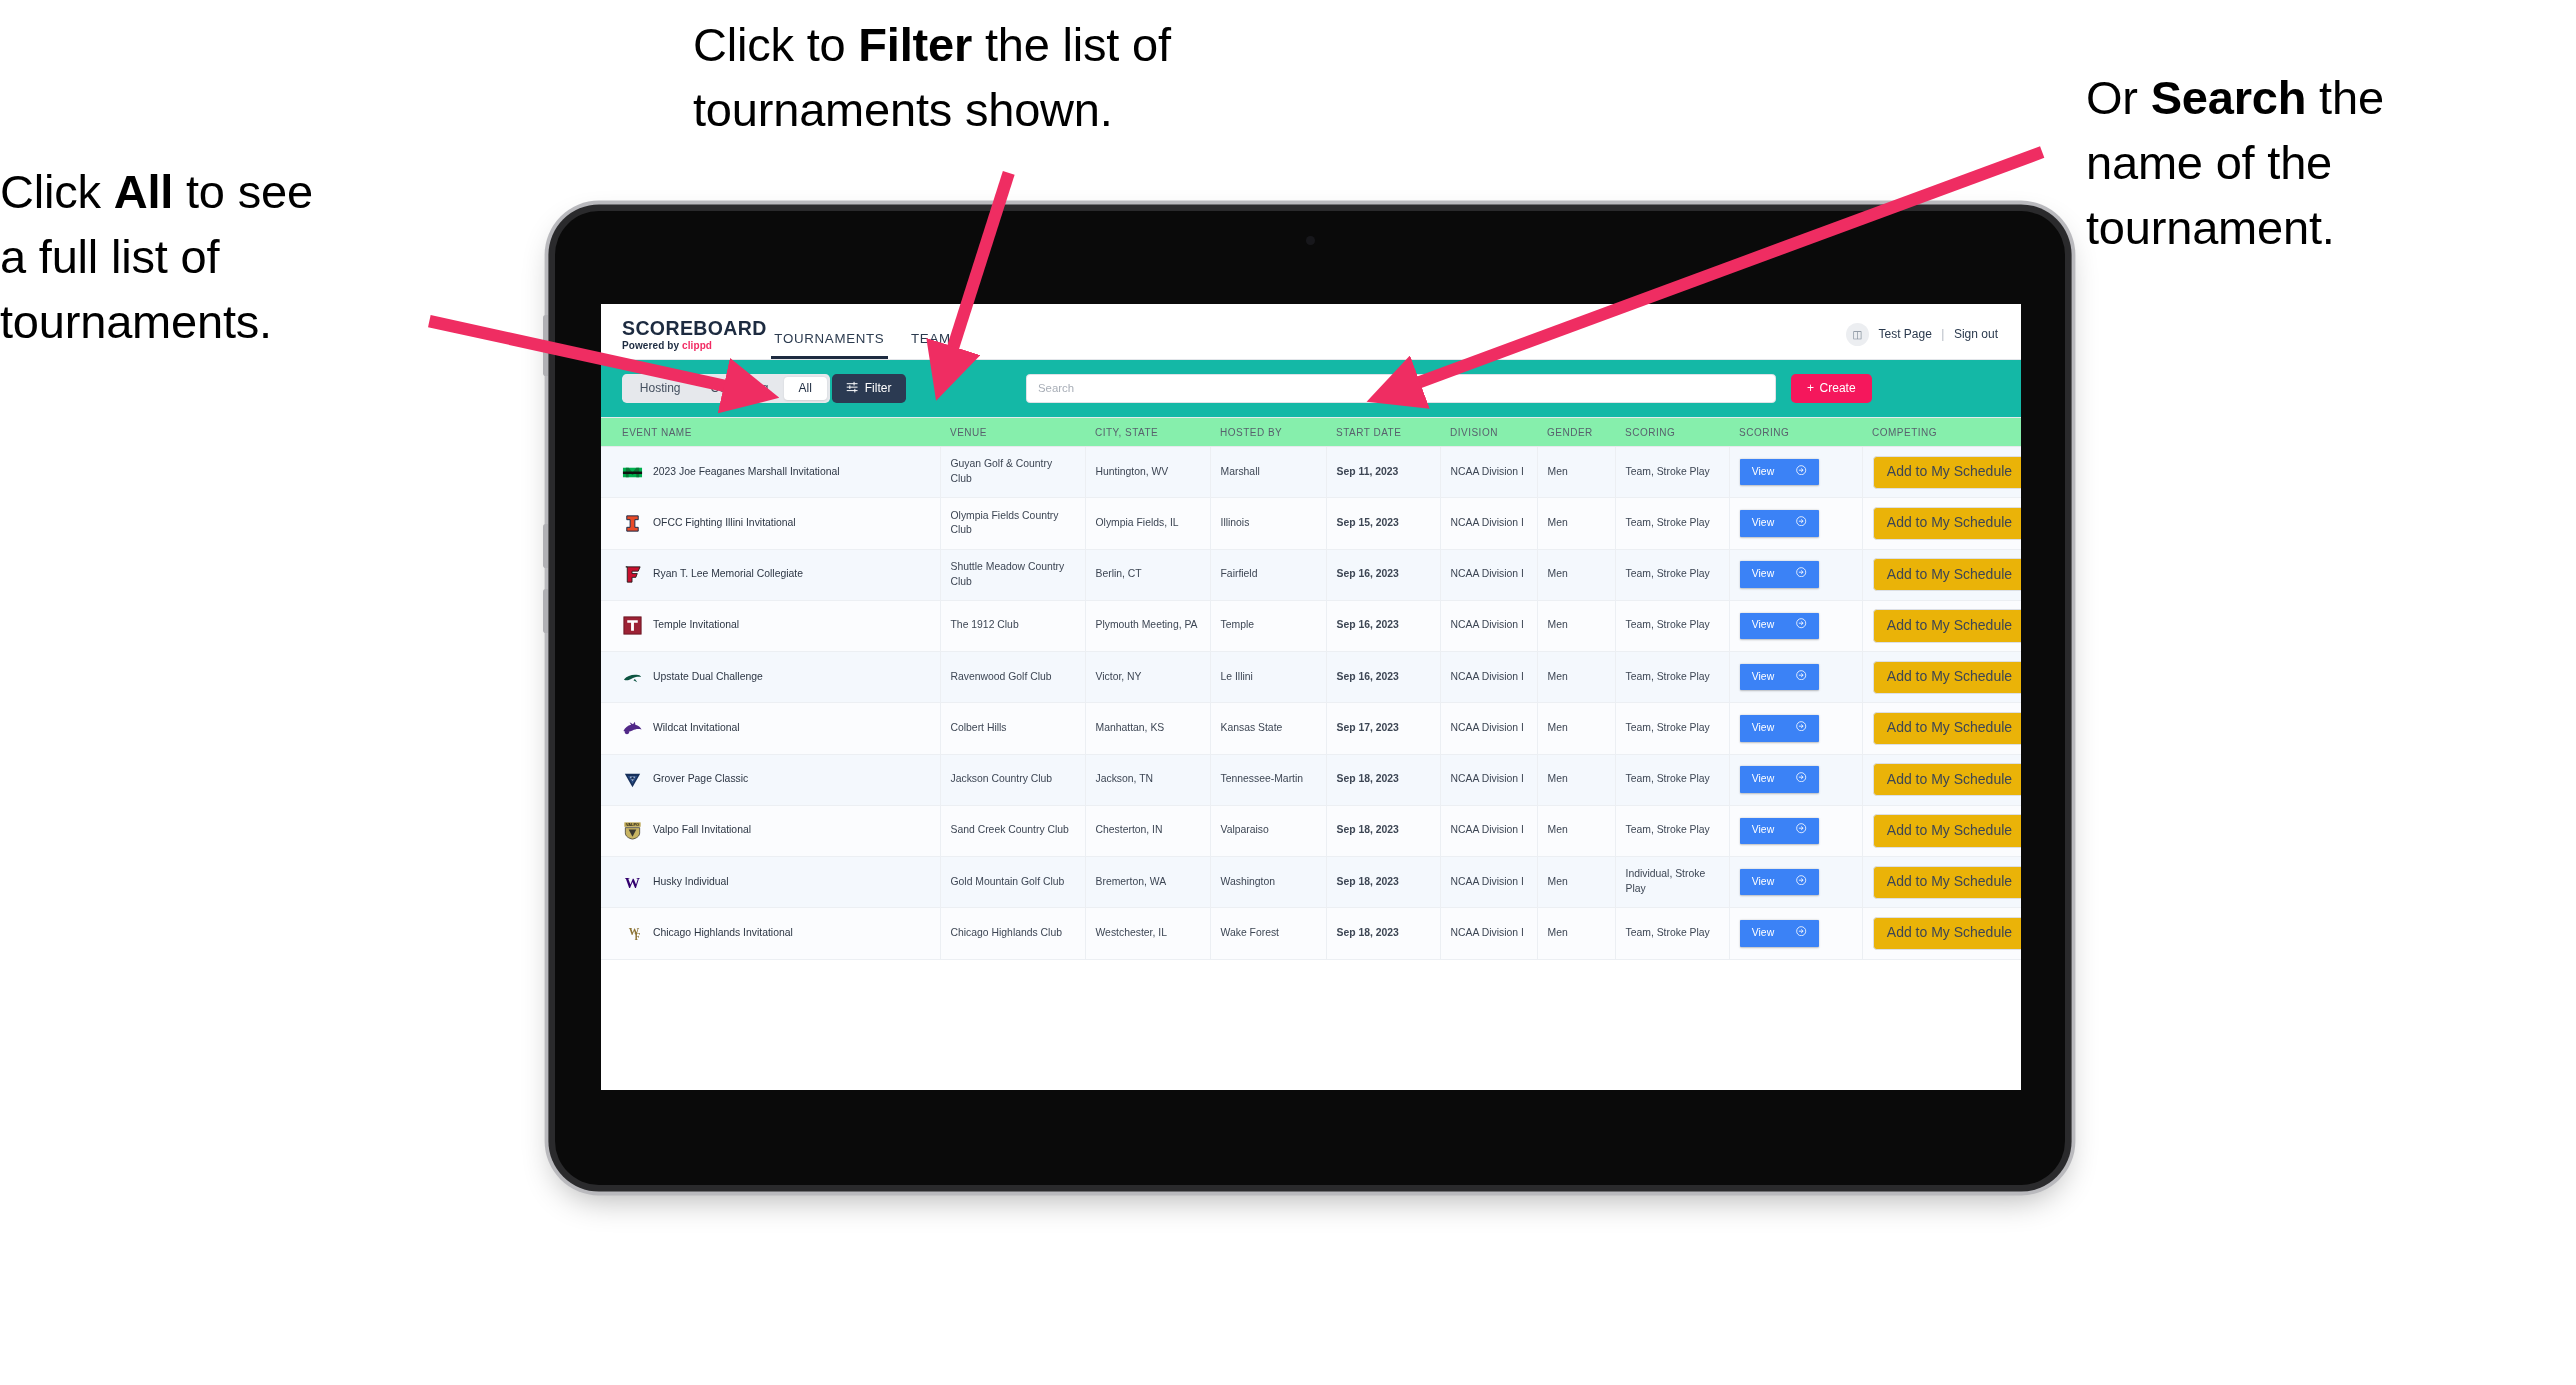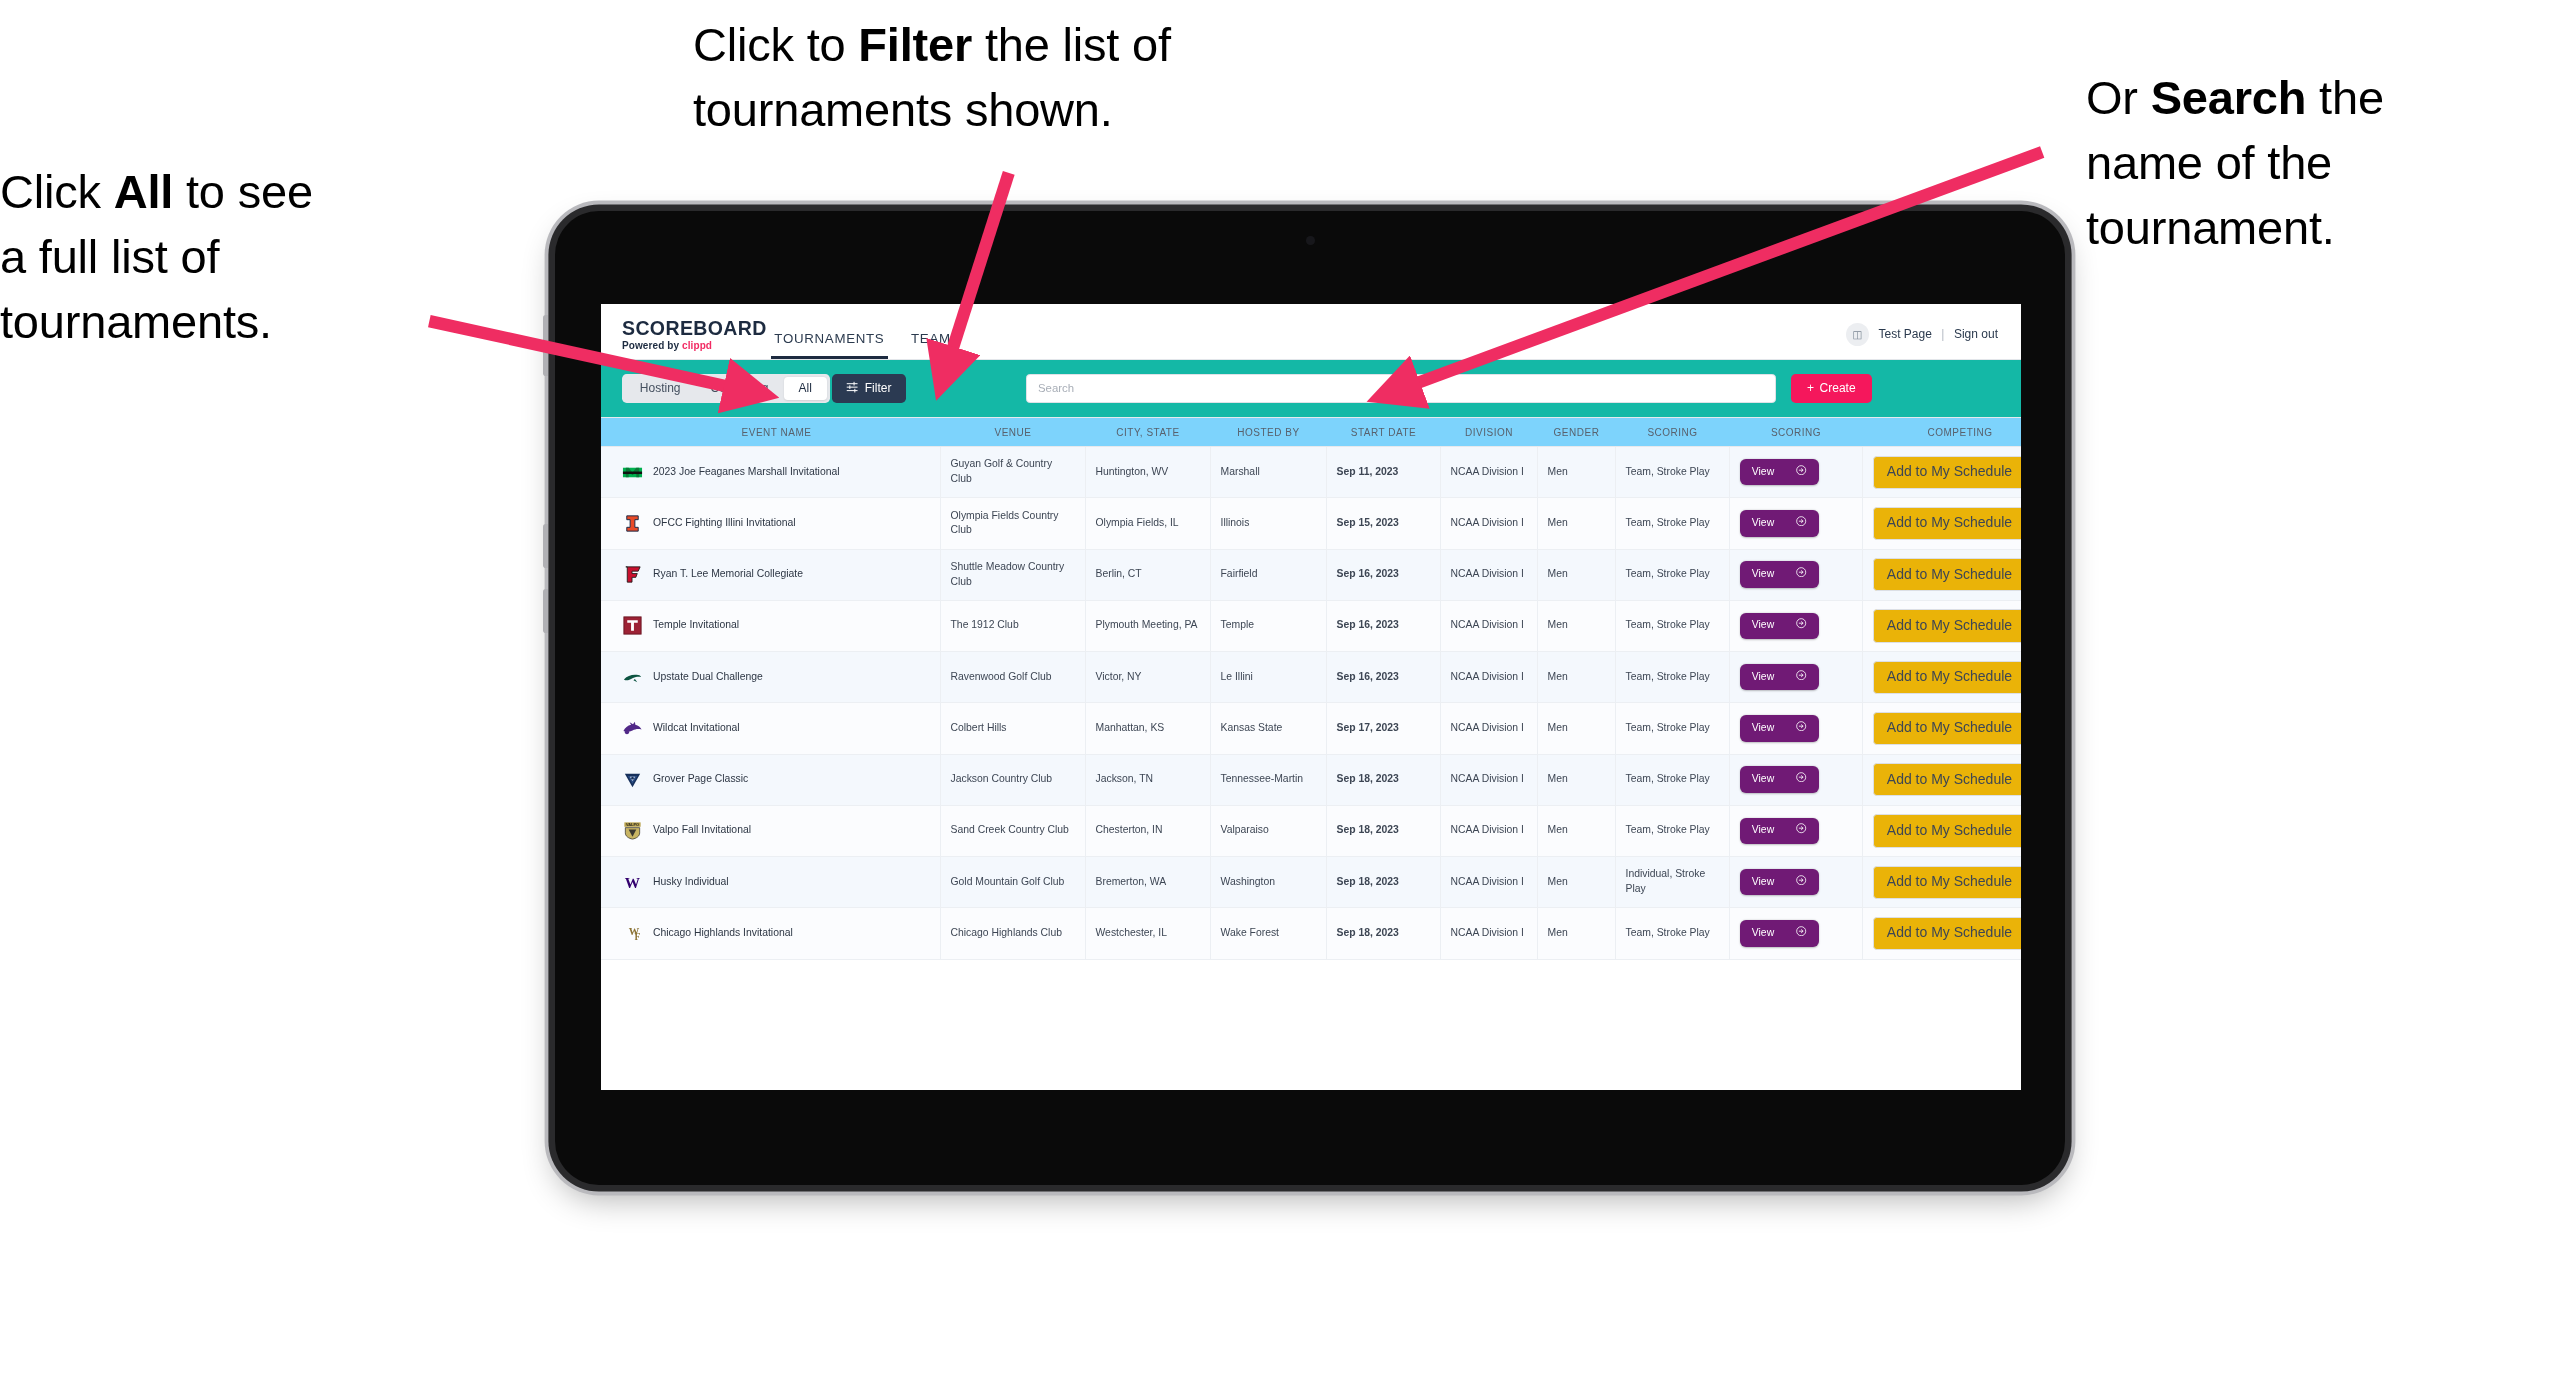--- a/index.html
+++ b/index.html
@@ -218,26 +218,26 @@
     cursor: pointer;
   }
 
   
   #table {
     width: 100%;
     border-collapse: collapse;
     table-layout: fixed;
   }
   #table th {
-    background: #7dd3fc;
+    background: #86efac;
     color: #58616d;
     font-weight: 400;
     font-size: 10px;
     letter-spacing: 0.5px;
-    text-align: center;
+    text-align: left;
     padding: 8.5px 9.5px;
     border-top: 0.9px solid #e7e9ed;
     border-bottom: 0.9px solid #e7e9ed;
     vertical-align: middle;
   }
   #table th:first-child { padding-left: 21px; }
   #table td {
     font-size: 10.4px;
     color: #3d4654;
     padding: 8.5px 9.5px;
@@ -256,25 +256,25 @@
   .evlogo {
     width: 21px; height: 21px;
     flex: 0 0 21px;
     display: flex; align-items: center; justify-content: center;
   }
   .evlogo svg { display: block; }
   .evname { font-size: 10.4px; color: #2d3644; }
 
   .btn-view {
     display: inline-flex; align-items: center; gap: 22px;
-    background: #701a75;
+    background: #3b82f6;
     color: #ffffff;
     font-size: 10.4px;
     padding: 5.7px 12.3px;
-    border-radius: 6px;
+    border-radius: 1px;
     cursor: pointer;
     box-shadow: 0 0.9px 1.9px rgba(0,0,0,0.25);
   }
   .btn-add {
     display: inline-flex; align-items: center; gap: 16px;
     background: #eab308;
     color: #3d4654;
     font-size: 14px;
     padding: 5.7px 13.3px;
     border: 0.9px solid #dcdfe5;

